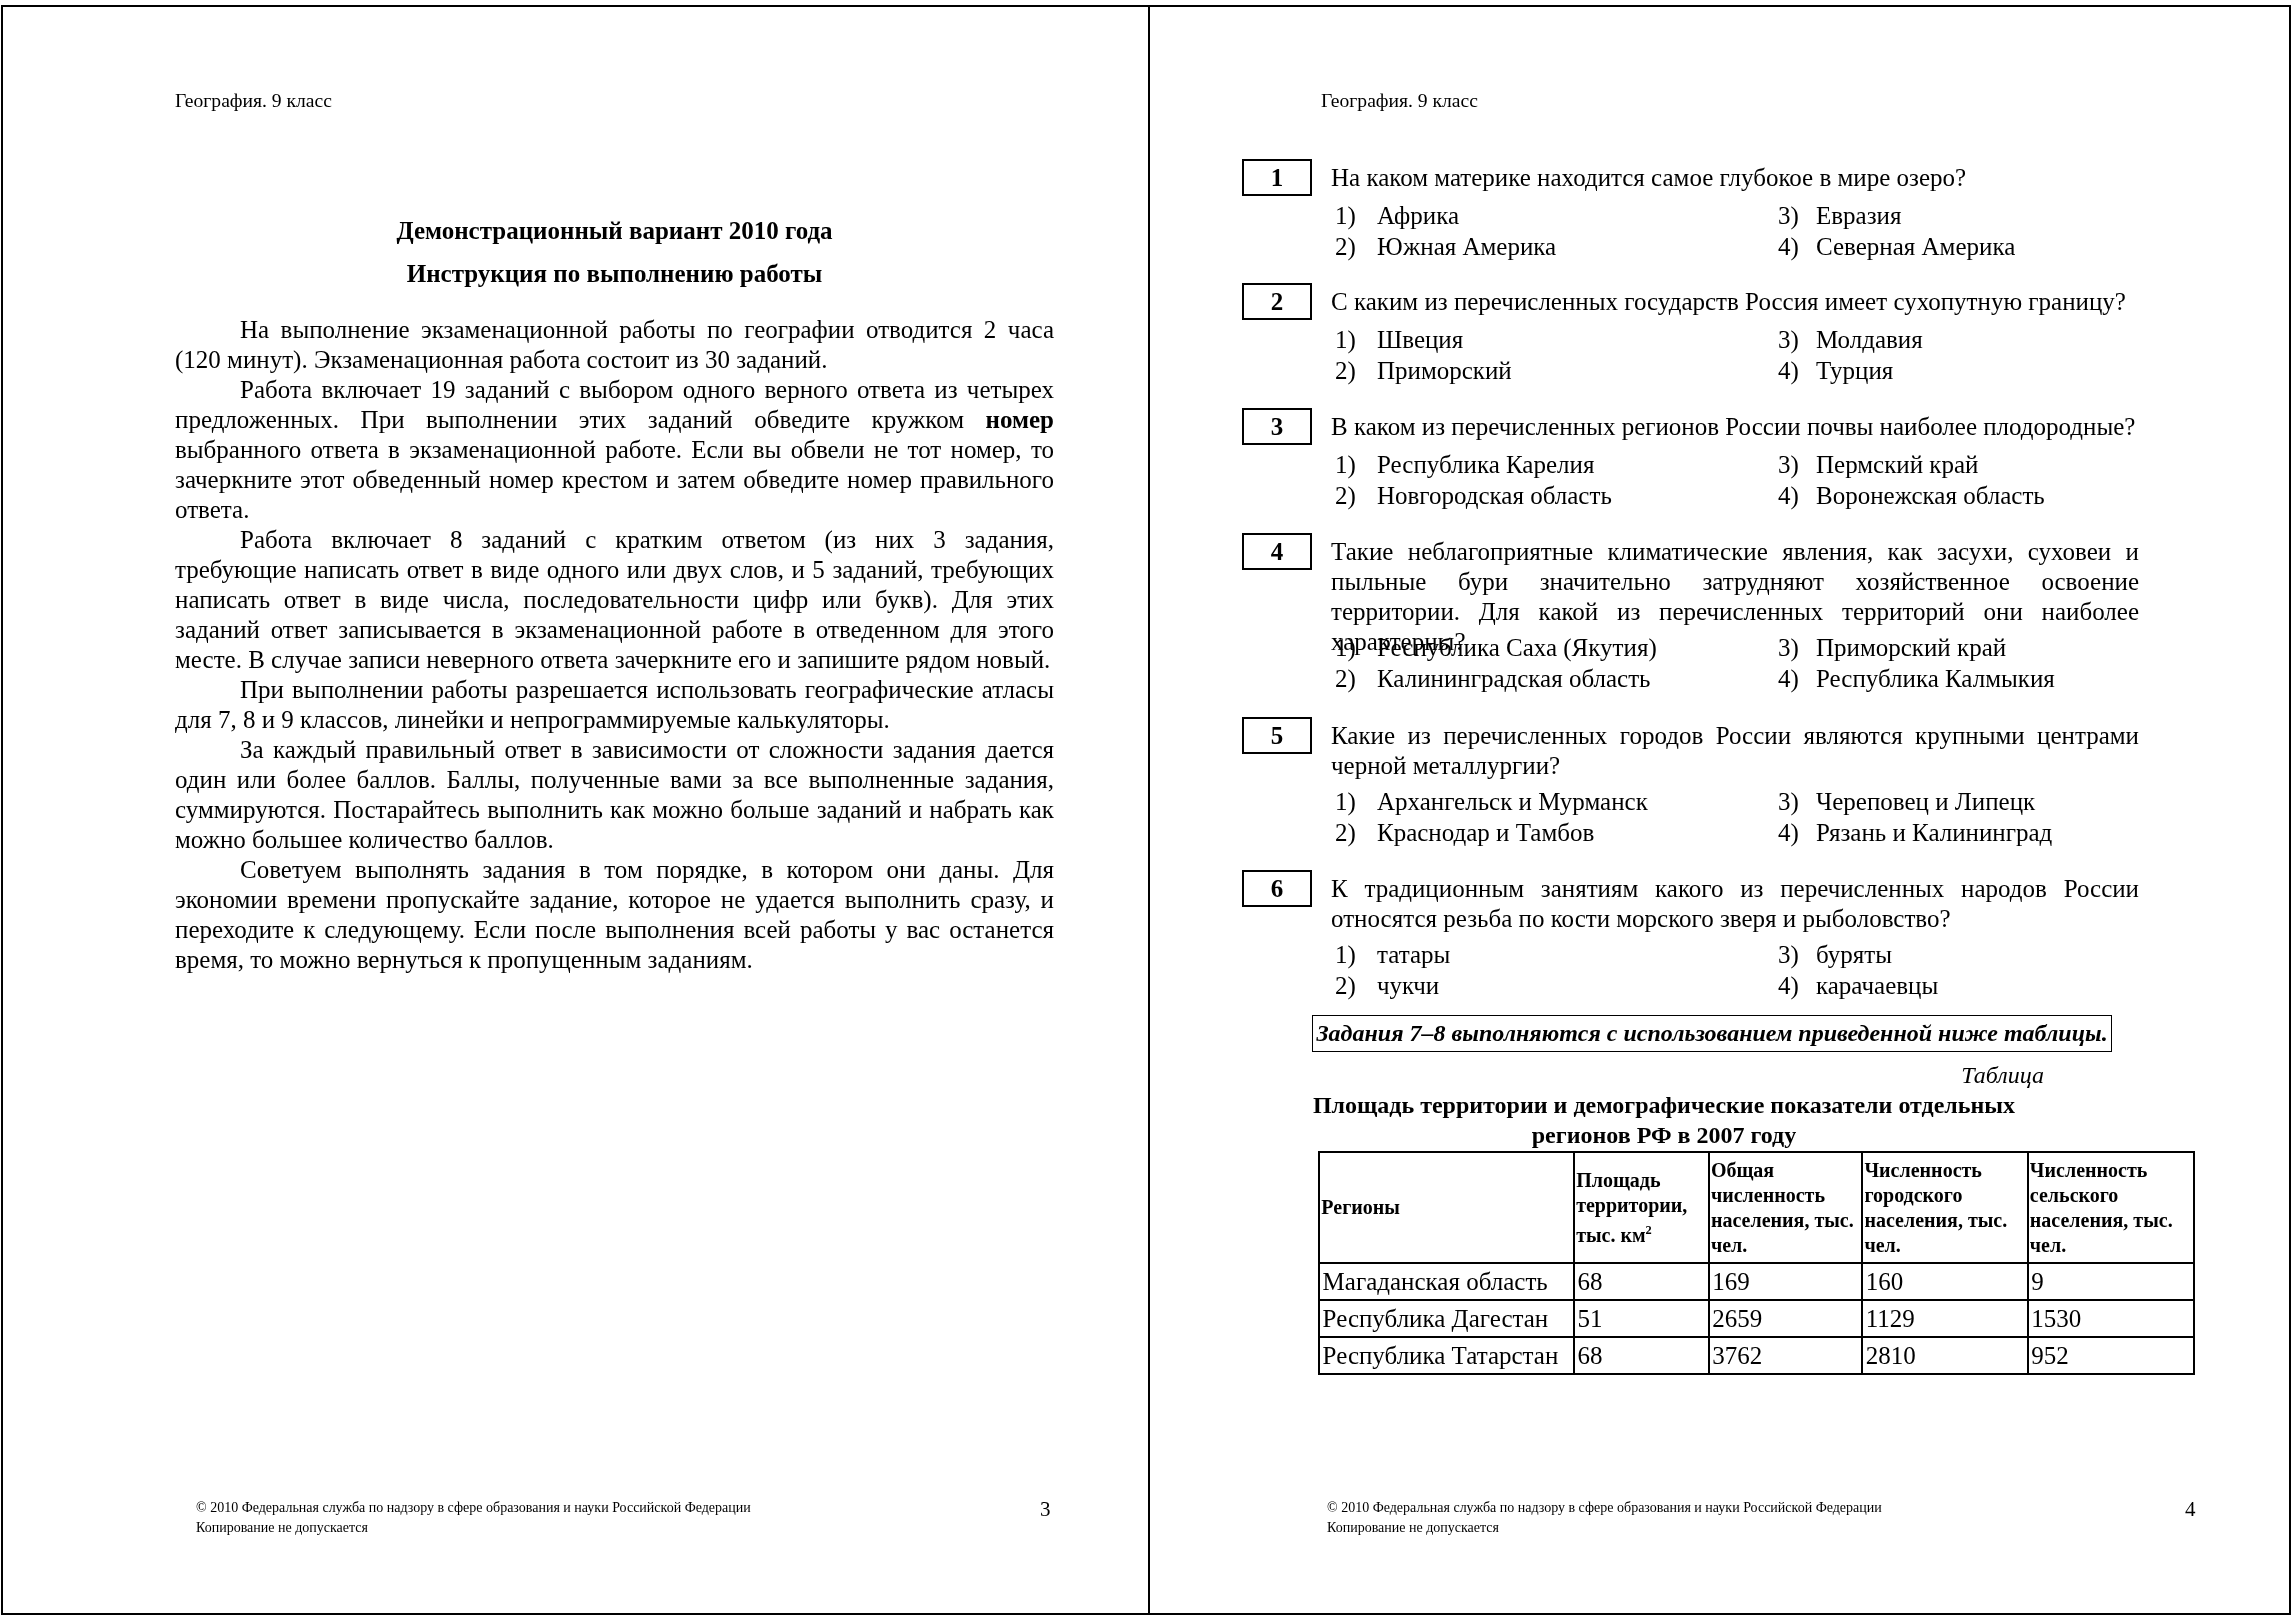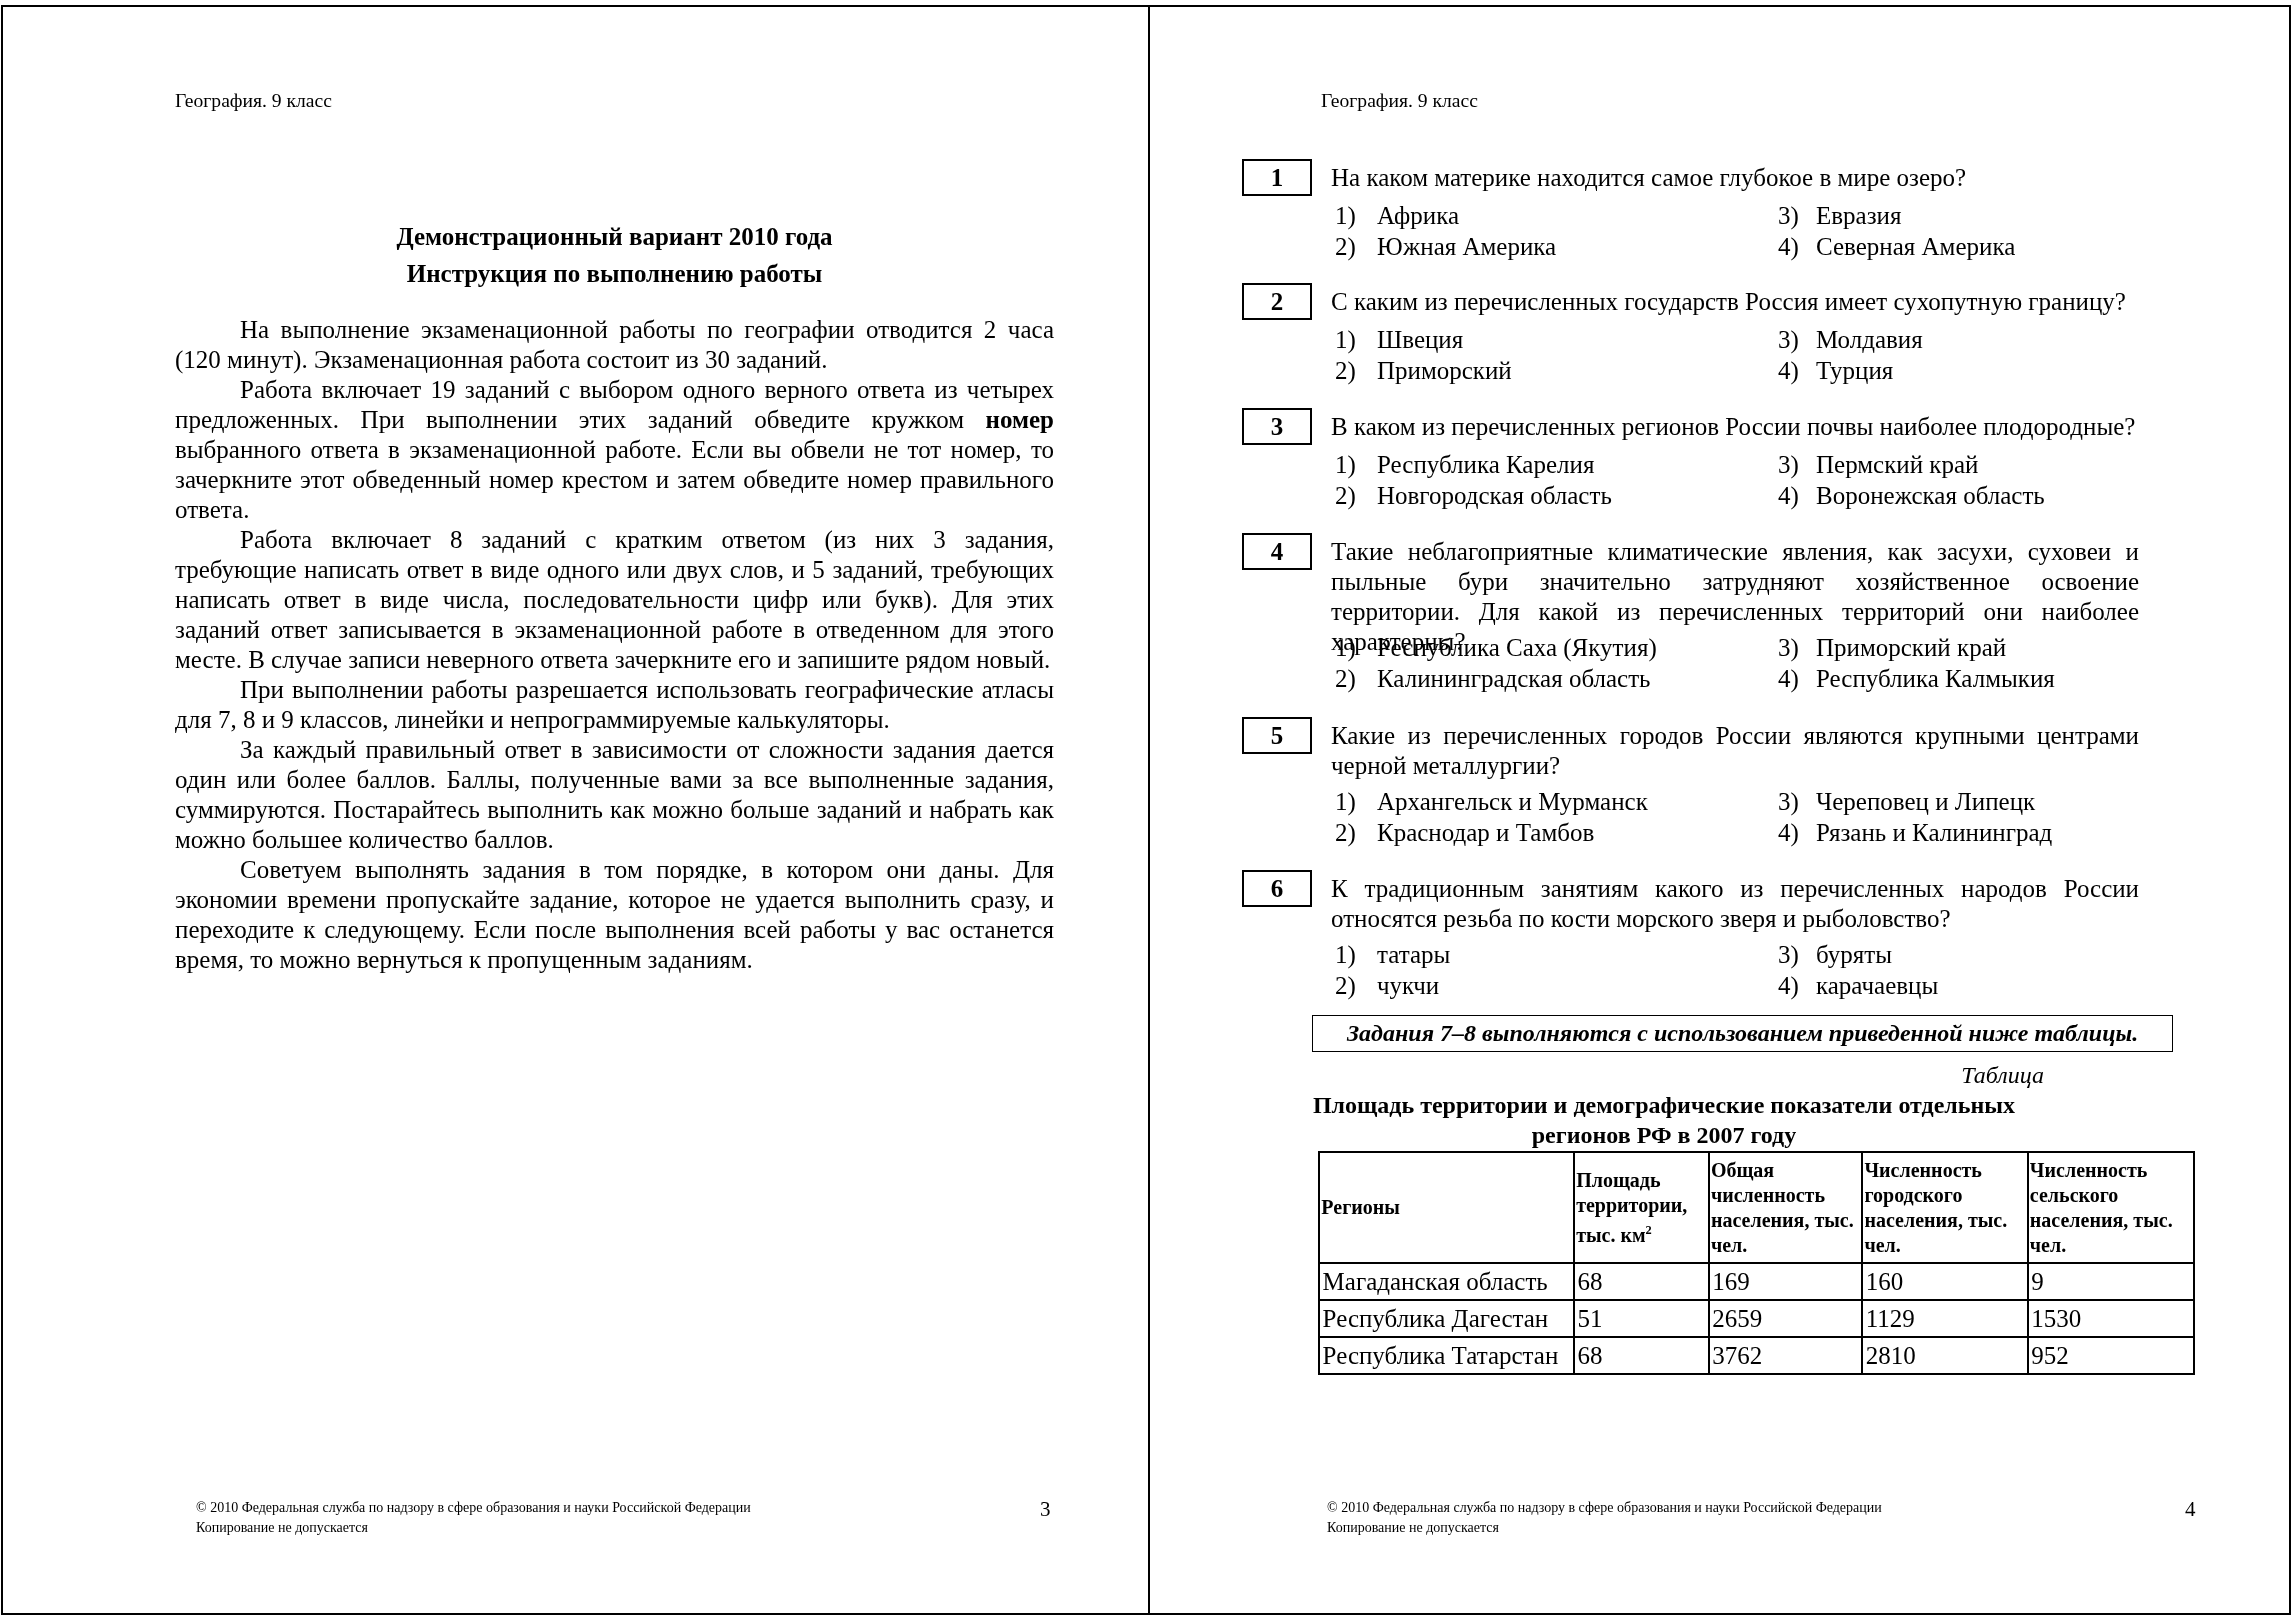--- a/index.html
+++ b/index.html
@@ -19,21 +19,21 @@
 
     .running-head { position: absolute; top: 90px; font-size: 19.6px; }
     .page.left .running-head { left: 175px; }
     .page.right .running-head { left: 171px; }
 
     
     .title {
       position: absolute; left: 175px; width: 879px; text-align: center;
       font-weight: bold; font-size: 25px;
     }
-    .title.t1 { top: 223px; }
+    .title.t1 { top: 217px; }
     .title.t2 { top: 260px; }
     .instructions {
       position: absolute; left: 175px; top: 315px; width: 879px;
       font-size: 25px; line-height: 30px; text-align: justify;
     }
     .instructions p { margin: 0; text-indent: 65px; }
     .instructions b { font-weight: bold; }
     .wish {
       position: absolute; left: 175px; top: 1131px; width: 879px; text-align: center;
       font-size: 25px; font-weight: bold; font-style: italic;
@@ -62,21 +62,21 @@
     .opts {
       position: absolute; left: 89px; width: 808px;
       display: grid; grid-template-columns: 447px 361px; row-gap: 0;
       font-size: 25px; line-height: 31px;
     }
     .opt { display: flex; white-space: nowrap; }
     .opt .num { width: 46px; padding-left: 3.9px; box-sizing: border-box; }
     .opts .opt:nth-child(2n) .num { width: 38px; padding-left: 0; }
 
     .note {
-      position: absolute; left: 162px; top: 1015px; width: 861px; height: 37px;
+      position: absolute; left: 162px; top: 1015px; width: 800px; height: 37px;
       border: 1.3px solid #000; box-sizing: border-box;
       font-size: 24px; font-weight: bold; font-style: italic;
       text-align: center; line-height: 34px; white-space: nowrap;
     }
     .tab-label {
       position: absolute; left: 720px; width: 174px; top: 1062px; text-align: right;
       font-size: 24px; font-style: italic;
     }
     .tab-title {
       position: absolute; left: 141px; width: 746px; top: 1090px; text-align: center;

